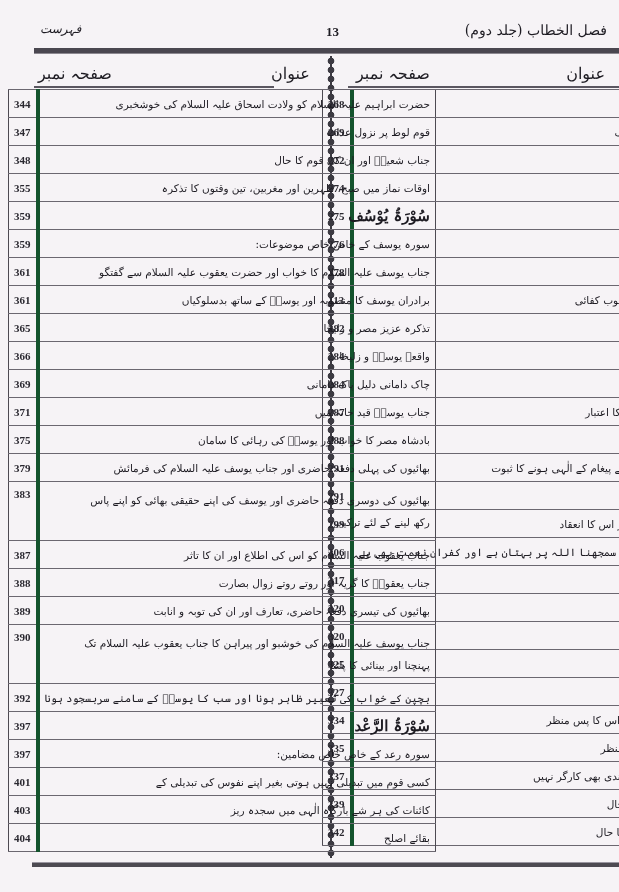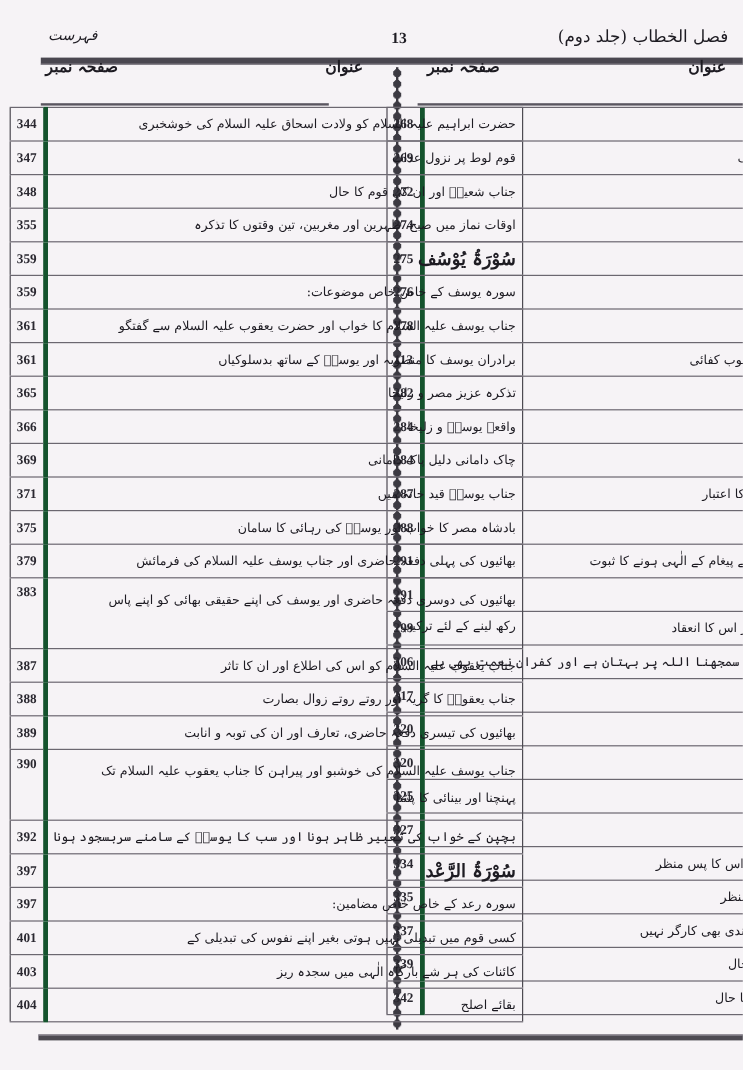--- a/index.html
+++ b/index.html
@@ -8,21 +8,21 @@
     background:#f6f3f6;
     font-family:"DejaVu Serif", serif;
     color:#1d1b22;
   }
   .abs { position:absolute;margin-left:26px; }
   .hdr-title { top:22px; right:12px; font-size:14px; direction:rtl; }
   .hdr-page { top:24px; left:300px; font-size:13px; font-weight:bold; font-family:"Liberation Serif", serif; }
   .hdr-right-label { top:22px; left:14px; font-size:12px; direction:rtl; font-style:italic; }
   .rule-top { top:48px; left:8px; width:606px; height:5px; background:#4a4750; border-bottom:1px solid #8c8890; }
   .rule-bottom { top:862px; left:6px; width:608px; height:4px; background:#4d4a52; border-top:1px solid #9a96a0; }
-  .col-hdr { font-size:13px; direction:rtl; top:48px;font-weight:bold; }
+  .col-hdr { font-size:16px; direction:rtl; top:64px; }
   .col-hdr-line { height:2px; background:#5a5660; top:86px; }
   .beads {
     top:56px; left:300px; width:10px; height:802px;
     background-image: radial-gradient(circle at 5px 5px, #3c3a42 3.3px, transparent 3.6px);
     background-size:10px 9px;
     background-repeat:repeat-y;
   }
   .beads::before {
     content:""; position:absolute; left:4px; top:0; width:2px; height:100%; background:#3c3a42;
   }

